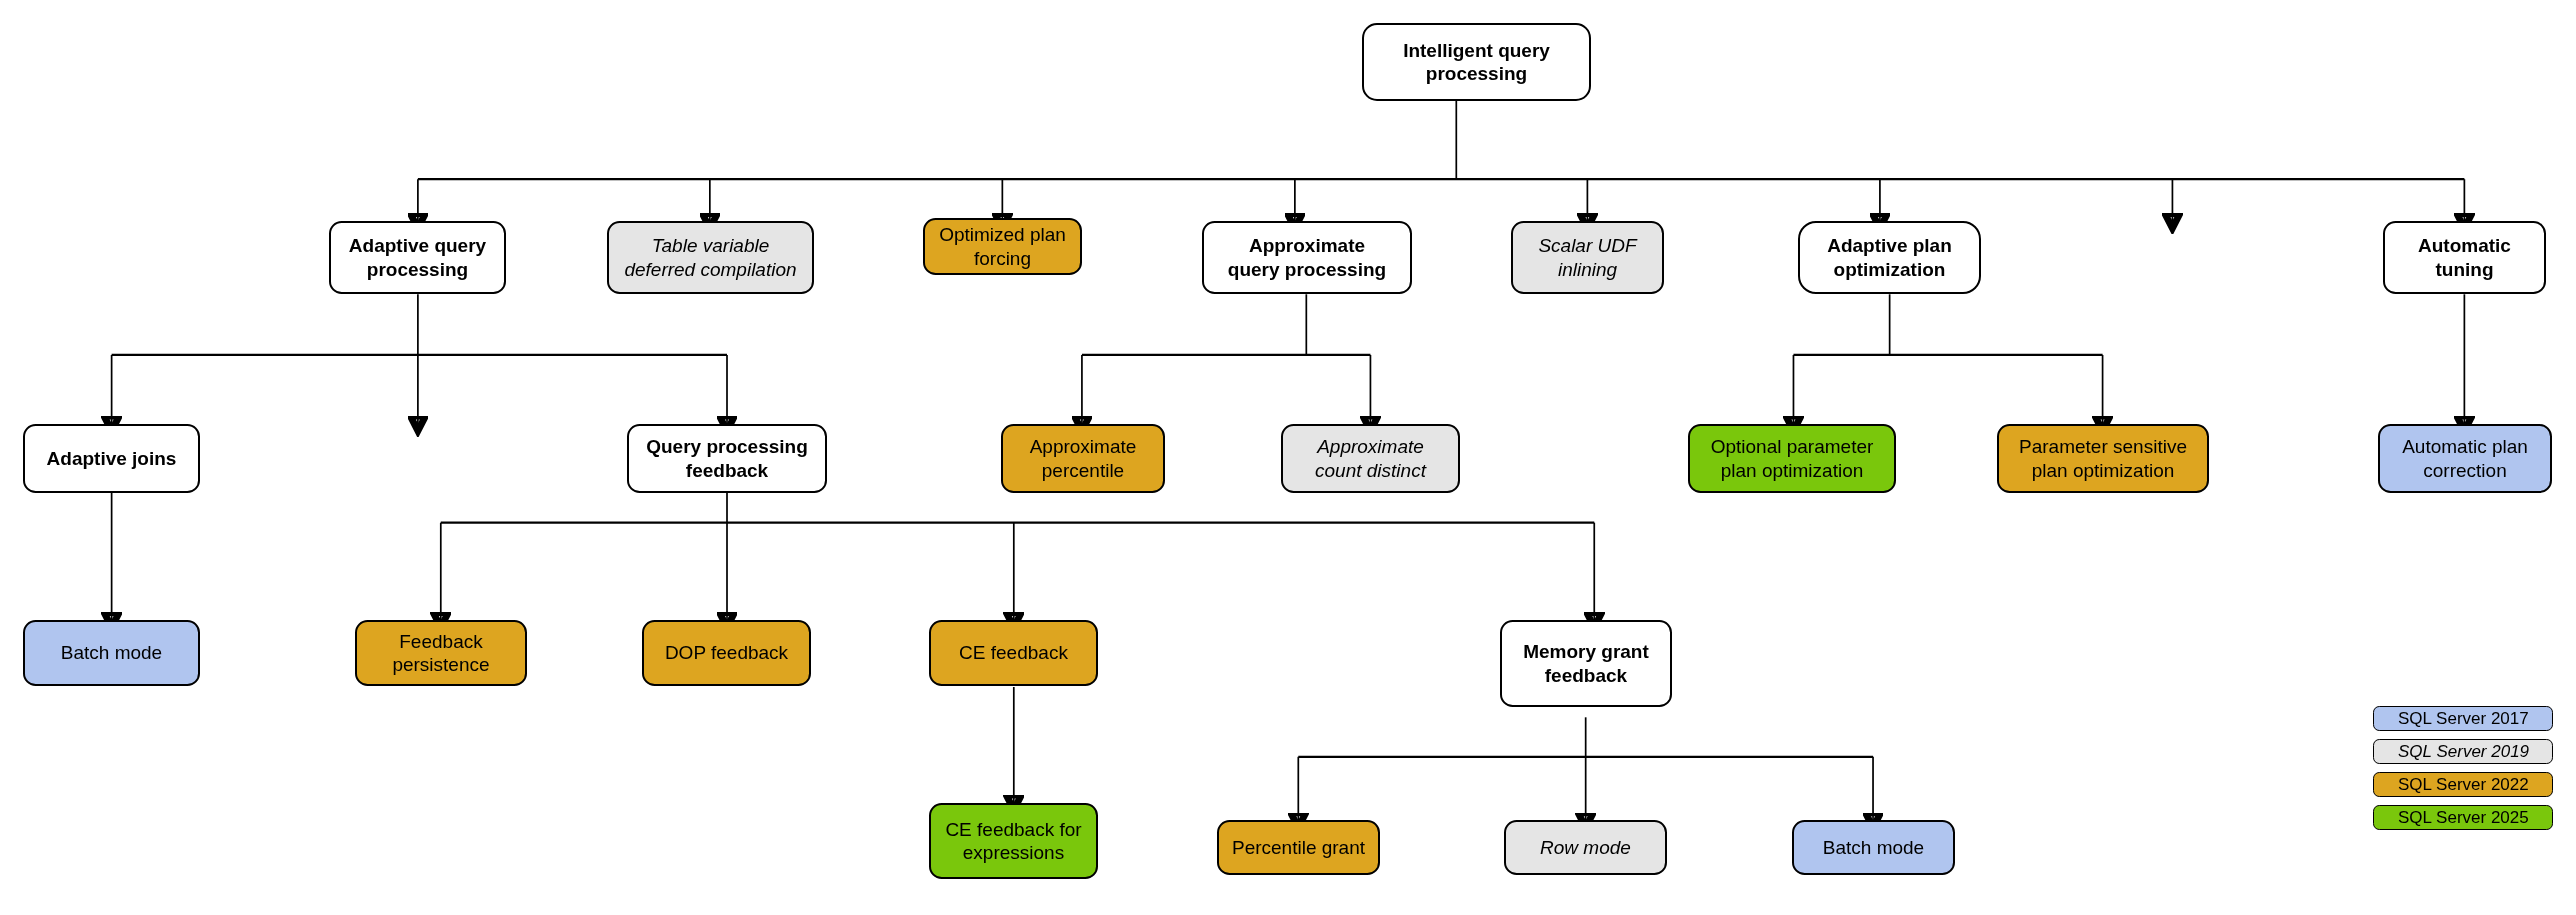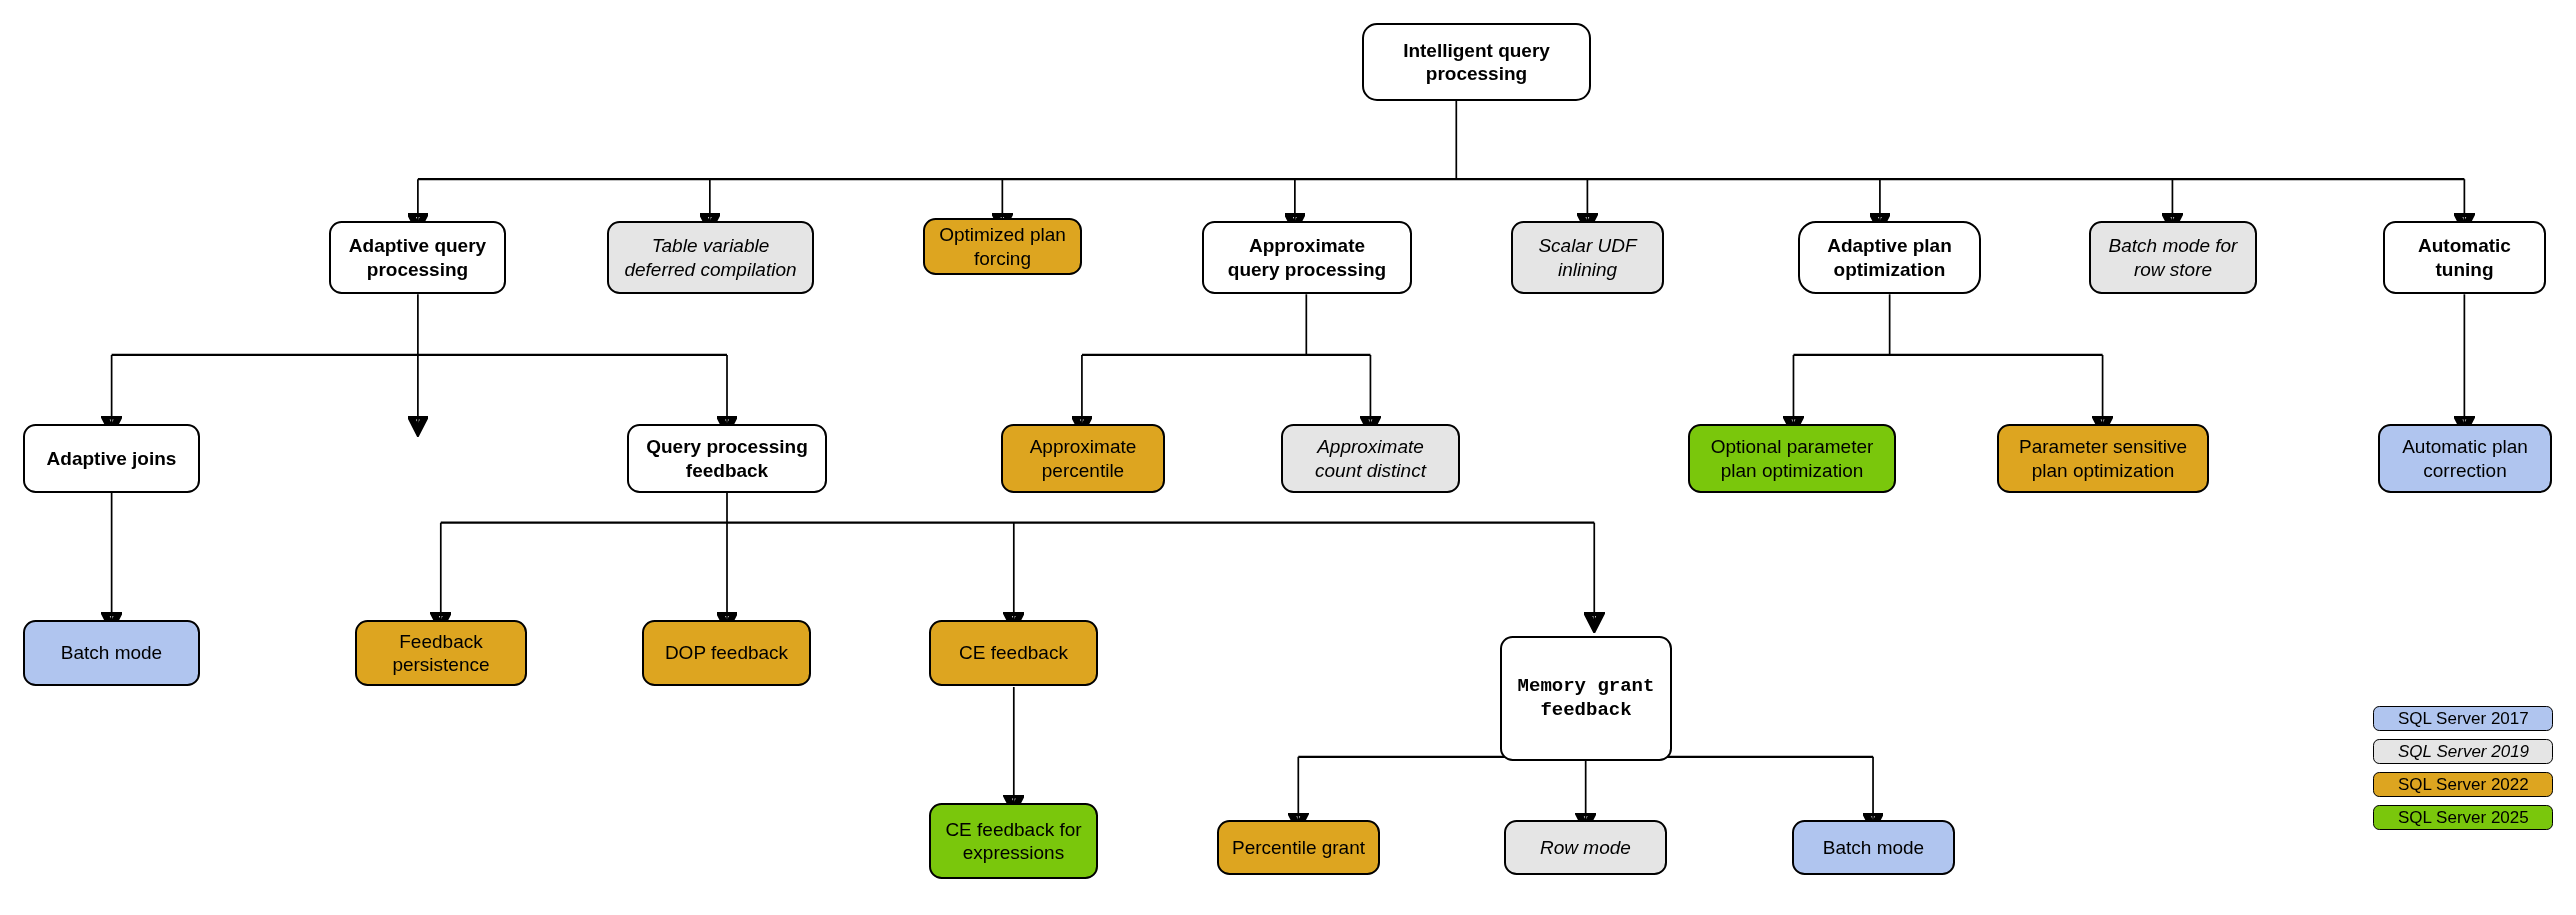--- a/index.html
+++ b/index.html
@@ -151,22 +151,20 @@
 
   <div class="node fill-white bold" style="left:1202px; top:221px; width:210px; height:73px;">Approximate
 query processing</div>
 
   <div class="node fill-grey" style="left:1511px; top:221px; width:153px; height:73px;">Scalar UDF
 inlining</div>
 
   <div class="node fill-white bold" style="left:1798px; top:221px; width:183px; height:73px;border-radius:18px;">Adaptive plan
 optimization</div>
 
-  <div class="node fill-grey" style="left:2089px; top:221px; width:168px; height:73px;">Batch mode for
-row store</div>
 
   <div class="node fill-white bold" style="left:23px; top:424px; width:177px; height:69px;">Adaptive joins</div>
 
   <div class="node fill-white bold" style="left:2383px; top:221px; width:163px; height:73px;">Automatic
 tuning</div>
 
 
   <div class="node fill-white bold" style="left:627px; top:424px; width:200px; height:69px;">Query processing
 feedback</div>
 
@@ -187,21 +185,21 @@
 
   <div class="node fill-blue" style="left:23px; top:620px; width:177px; height:66px;">Batch mode</div>
 
   <div class="node fill-orange" style="left:355px; top:620px; width:172px; height:66px;">Feedback
 persistence</div>
 
   <div class="node fill-orange" style="left:929px; top:620px; width:169px; height:66px;">CE feedback</div>
 
   <div class="node fill-orange" style="left:642px; top:620px; width:169px; height:66px;">DOP feedback</div>
 
-  <div class="node fill-white bold" style="left:1500px; top:636px; width:172px; height:125px;font-family:Liberation Mono, monospace;">Memory grant
+  <div class="node fill-white bold" style="left:1500px; top:620px; width:172px; height:87px;">Memory grant
 feedback</div>
 
   <div class="node fill-green" style="left:929px; top:803px; width:169px; height:76px;">CE feedback for
 expressions</div>
 
   <div class="node fill-orange" style="left:1217px; top:820px; width:163px; height:55px;">Percentile grant</div>
 
   <div class="node fill-grey" style="left:1504px; top:820px; width:163px; height:55px;">Row mode</div>
 
   <div class="node fill-blue" style="left:1792px; top:820px; width:163px; height:55px;">Batch mode</div>

